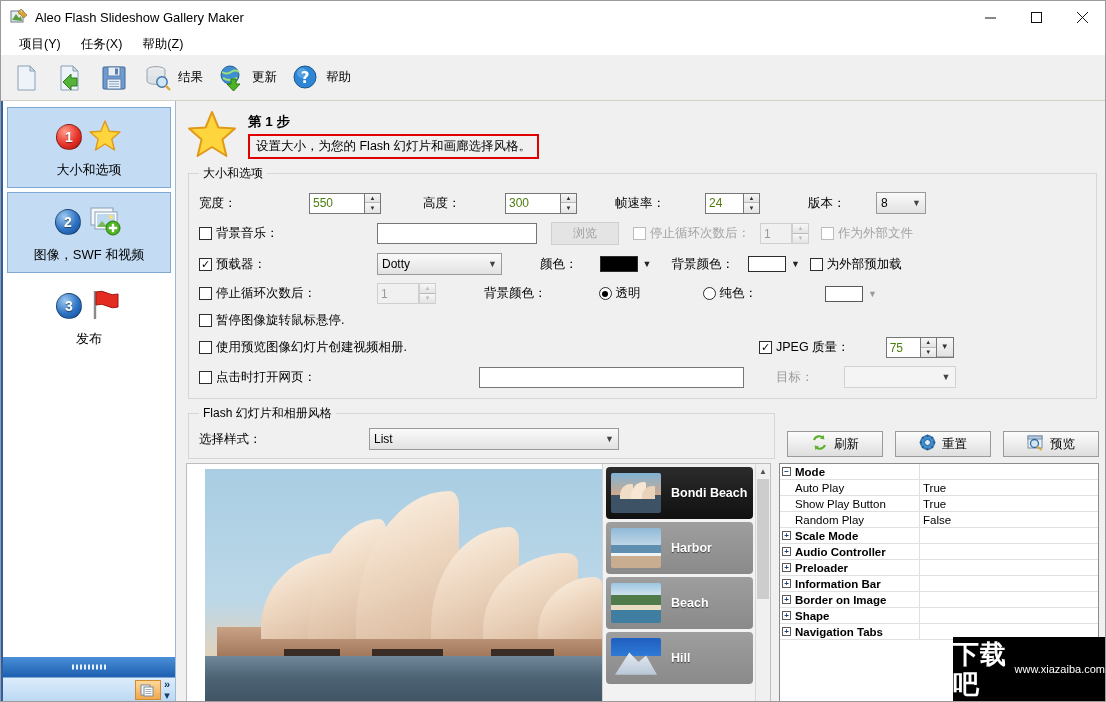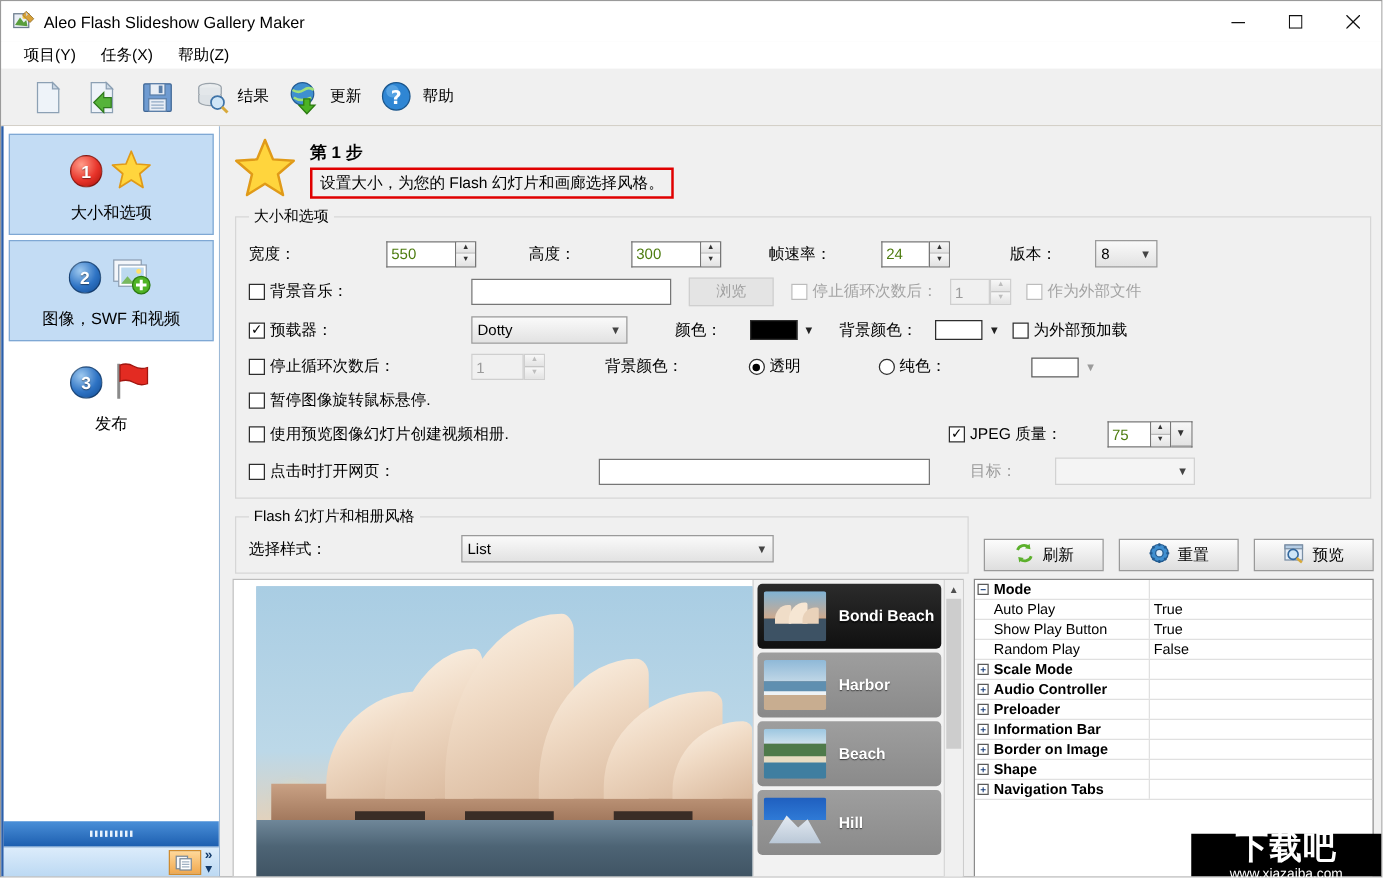--- a/index.html
+++ b/index.html
@@ -19,21 +19,21 @@
   .title-icon { width:18px; height:18px; margin:0 7px 0 9px; position:relative; flex:0 0 auto; }
   .title-text { font-size:13px; color:#000; flex:1 1 auto; white-space:nowrap; }
   .wincontrols { display:flex; height:32px; }
   .wc { width:46px; height:32px; display:flex; align-items:center; justify-content:center; font-size:13px; color:#111; }
 
   
   .menubar { height:22px; background:#ffffff; display:flex; align-items:center; padding-left:8px; flex:0 0 auto; }
   .menu-item { padding:2px 10px; font-size:12.5px; color:#000; white-space:nowrap; }
 
   
-  .toolbar { height:46px; background:#f0f0f0; border-bottom:1px solid #d4d0c8; display:flex; align-items:center; padding-left:16px; gap:2px; flex:0 0 auto; }
+  .toolbar { height:46px; background:#f0f0f0; border-bottom:1px solid #d4d0c8; display:flex; align-items:center; padding-left:4px; gap:2px; flex:0 0 auto; }
   .tb { display:flex; align-items:center; gap:5px; padding:3px 6px; height:40px; }
   .tb-lbl { font-size:12.5px; }
   .tbicon { width:30px; height:30px; position:relative; flex:0 0 auto; }
 
   
   .body { flex:1 1 auto; display:flex; min-height:0; }
 
   
   .sidebar { width:175px; flex:0 0 175px; background:#ffffff; border-right:1px solid #9db9d6;
              display:flex; flex-direction:column; position:relative;
@@ -153,22 +153,22 @@
   .oh-dark { position:absolute; bottom:20%; height:5%; background:#3a2d26; }
   .sail { position:absolute; background:linear-gradient(155deg,#fdf4e8 0%,#efd9c3 45%,#d8b79b 100%); }
   .sun { position:absolute; width:12px; height:12px; border-radius:50%; background:#ffe9b0; box-shadow:0 0 10px 5px rgba(255,226,150,.8); }
 
   
   .mini { position:absolute; inset:0; }
   .m-sky { position:absolute; left:0; right:0; top:0; height:55%; }
   .m-low { position:absolute; left:0; right:0; bottom:0; height:45%; }
 
   
-  .watermark { position:absolute; right:0; bottom:0; width:152px; height:34px; background:#000;
-               display:flex; flex-direction:column; align-items:center; justify-content:center; z-index:50; }
+  .watermark { position:absolute; right:0; bottom:0; width:152px; height:64px; background:#000;
+               display:flex; align-items:center; justify-content:flex-end; z-index:50; }
   .wm-top { color:#fff; font-weight:bold; font-size:26px; letter-spacing:1px; line-height:30px; font-family:"DejaVu Sans",sans-serif; }
   .wm-bot { color:#fff; font-size:11px; line-height:12px; }
 </style>
 </head>
 <body>
 
 <div class="win">
 
   <div class="titlebar">
     <div class="title-icon">

